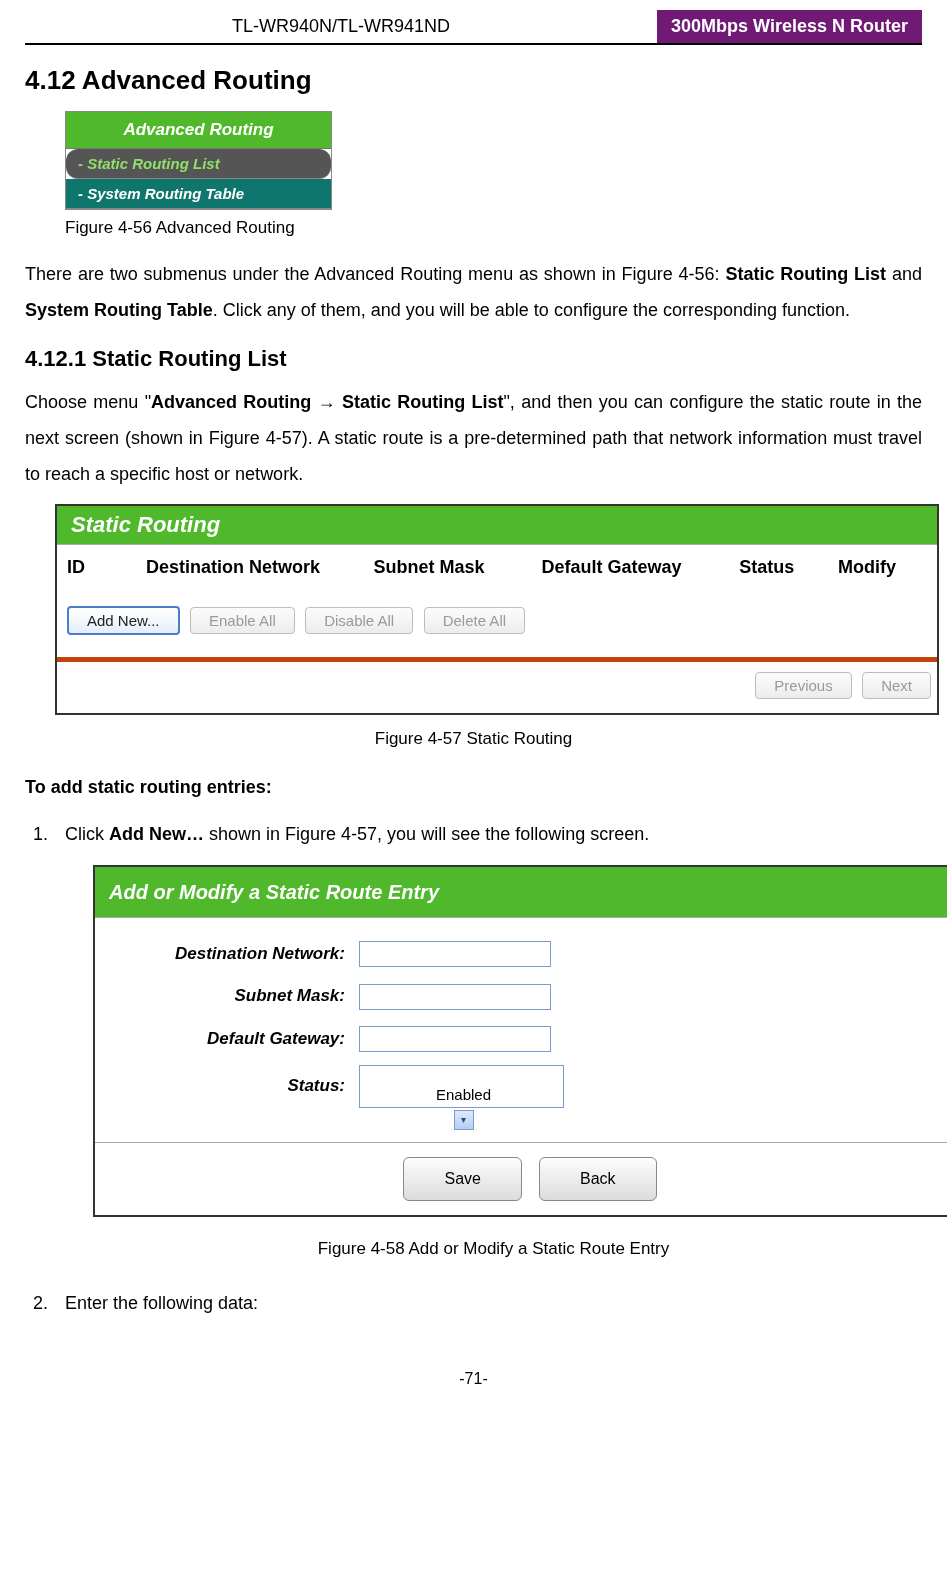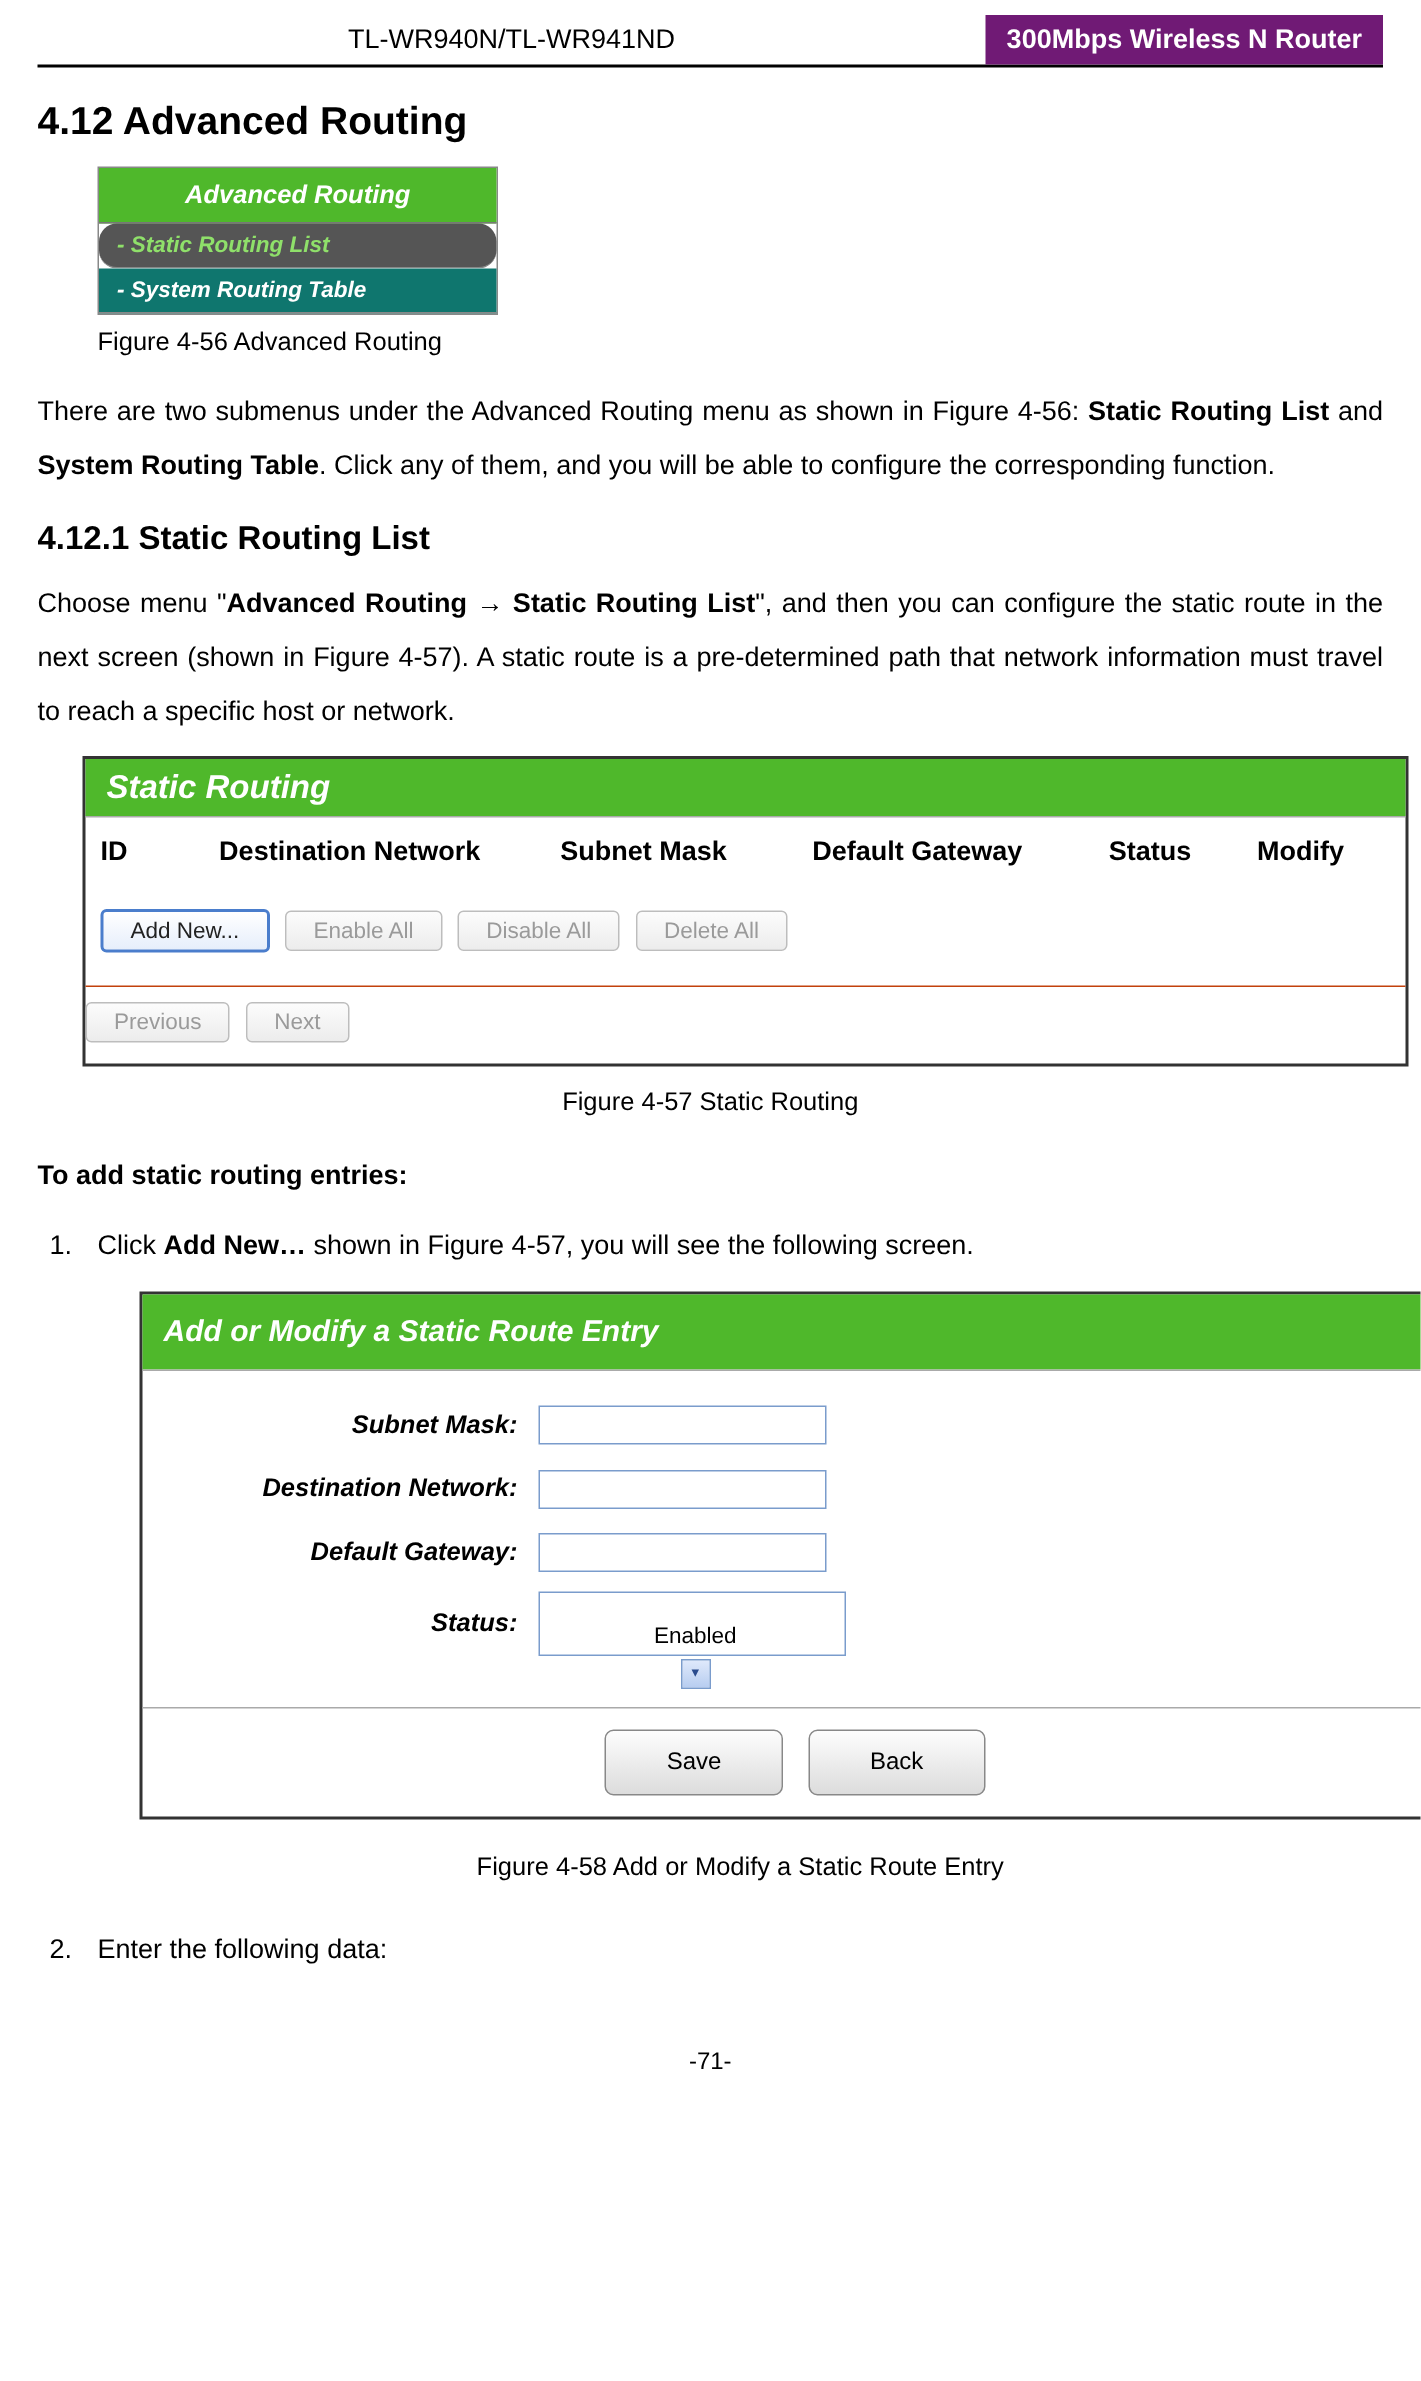--- a/index.html
+++ b/index.html
@@ -115,22 +115,22 @@
   .sr-col2 { width: 230px; }
   .sr-col3 { width: 170px; }
   .sr-col4 { width: 200px; }
   .sr-col5 { width: 100px; }
   .sr-col6 { width: 90px; }
   .btn-row {
     padding: 8px 10px 22px 10px;
   }
   .btn-row2 {
     padding: 10px 0 14px 0;
-    text-align: left;
-    border-top: 1px solid #c2410c;
+    text-align: right;
+    border-top: 5px solid #c2410c;
   }
   .win-btn {
     display: inline-block;
     border: 1px solid #7a9ccc;
     border-radius: 4px;
     padding: 4px 18px;
     font-size: 15px;
     background: linear-gradient(#fff, #e6eefb);
     margin-right: 6px;
     color: #222;
@@ -285,25 +285,25 @@
 
   <ol class="steps">
     <li>
       <span>Click </span><span class="bold">Add New…</span><span> shown in Figure 4-57, you will see the following screen.</span>
 
       <div class="form-panel">
         <div class="panel-header" style="font-size:20px;">Add or Modify a Static Route Entry</div>
         <hr class="panel-hr">
         <div class="form-body">
           <div class="form-row">
-            <div class="form-label">Subnet Mask:</div>
+            <div class="form-label">Destination Network:</div>
             <div class="form-input"></div>
           </div>
           <div class="form-row">
-            <div class="form-label">Destination Network:</div>
+            <div class="form-label">Subnet Mask:</div>
             <div class="form-input"></div>
           </div>
           <div class="form-row">
             <div class="form-label">Default Gateway:</div>
             <div class="form-input"></div>
           </div>
           <div class="form-row">
             <div class="form-label">Status:</div>
             <div class="form-select">
               <span>Enabled</span>

